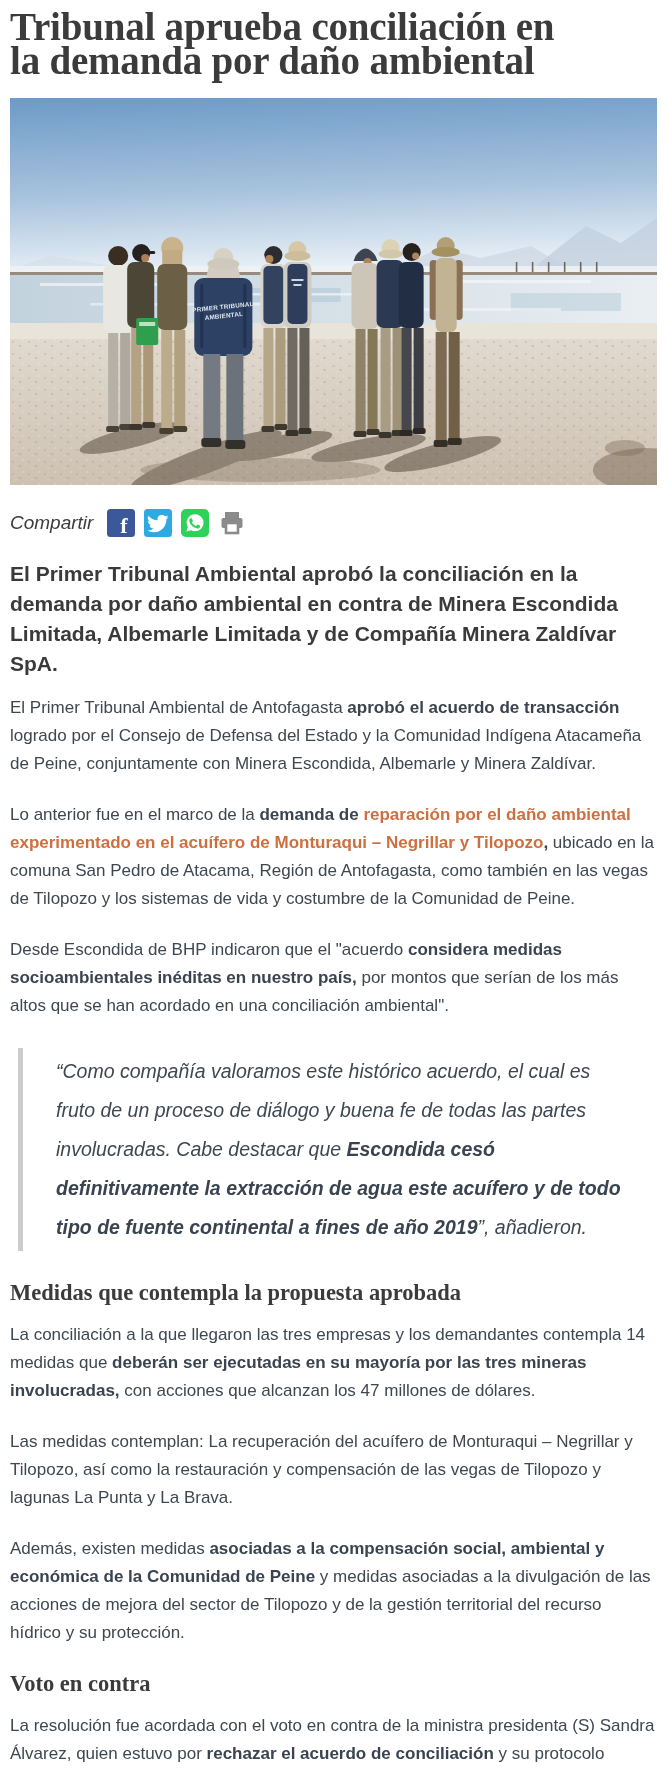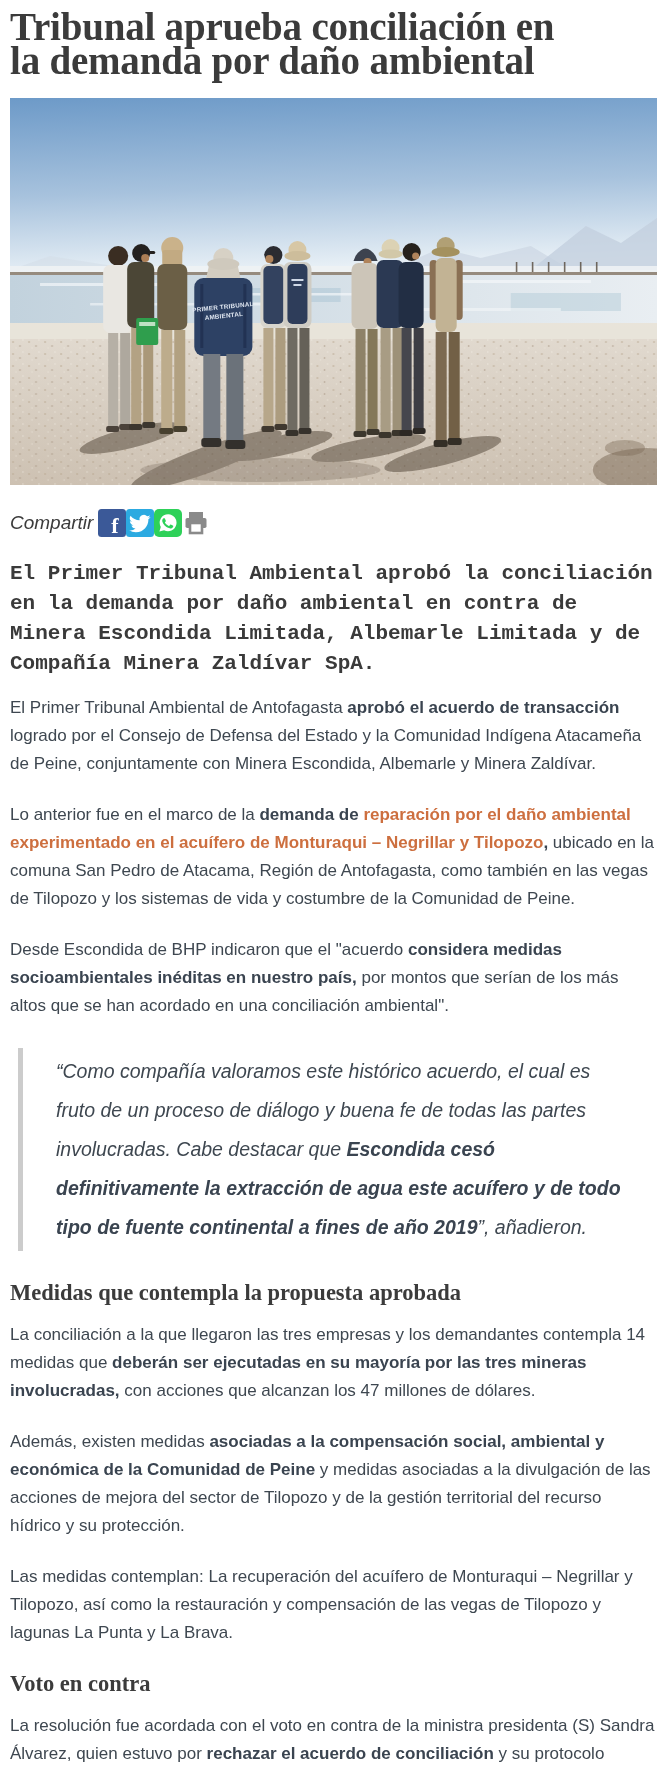--- a/index.html
+++ b/index.html
@@ -10,26 +10,26 @@
     -webkit-font-smoothing:antialiased;
   }
   .container{padding:6px 10px 10px;}
   h1{
     font-family:"Liberation Serif","DejaVu Serif",serif;
     font-size:39px;line-height:34px;font-weight:700;
     color:#3b3b3b;margin:4px 0 20px;max-width:565px;letter-spacing:-.2px;
   }
   figure.photo{margin:0;width:647px;height:387px;overflow:hidden;}
   figure.photo svg{display:block;width:647px;height:387px;}
-  .share{display:flex;align-items:center;margin:24px 0 22px;}
+  .share{display:flex;align-items:center;gap:9px;margin:24px 0 22px;}
   .share-label{font-style:italic;font-size:19px;color:#3c3c3c;margin-right:5px;}
   .sbtn{display:block;width:28px;height:28px;text-decoration:none;}
   .sbtn svg{display:block;width:28px;height:28px;}
   p.lead{
-    font-family:Liberation Mono, monospace;
+    font-family:Liberation Sans, sans-serif;
     font-size:21px;line-height:30px;font-weight:700;
     color:#3a3a3a;margin:0 0 14px;
   }
   p.body{font-size:17px;line-height:28px;margin:15px 0 23px;}
   p.body strong, blockquote strong{font-weight:700;color:#3a4450;}
   a.textlink{color:#cd6f3f;font-weight:700;text-decoration:none;}
   blockquote{
     margin:28px 8px 28px;border-left:5px solid #cccccc;
     padding:4px 28px 4px 33px;font-style:italic;
     font-size:19.5px;line-height:39px;color:#3e4750;
@@ -280,21 +280,21 @@
   <p class="body"><span>Lo anterior fue en el marco de la </span><strong>demanda de </strong><a class="textlink" href="#">reparación por el daño ambiental experimentado en el acuífero de Monturaqui – Negrillar y Tilopozo</a><strong>,</strong><span> ubicado en la comuna San Pedro de Atacama, Región de Antofagasta, como también en las vegas de Tilopozo y los sistemas de vida y costumbre de la Comunidad de Peine.</span></p>
 
   <p class="body"><span>Desde Escondida de BHP indicaron que el "acuerdo </span><strong>considera medidas socioambientales inéditas en nuestro país,</strong><span> por montos que serían de los más altos que se han acordado en una conciliación ambiental".</span></p>
 
   <blockquote><span>“Como compañía valoramos este histórico acuerdo, el cual es fruto de un proceso de diálogo y buena fe de todas las partes involucradas. Cabe destacar que </span><strong>Escondida cesó definitivamente la extracción de agua este acuífero y de todo tipo de fuente continental a fines de año 2019</strong><span>”, añadieron.</span></blockquote>
 
   <h2>Medidas que contempla la propuesta aprobada</h2>
 
   <p class="body"><span>La conciliación a la que llegaron las tres empresas y los demandantes contempla 14 medidas que </span><strong>deberán ser ejecutadas en su mayoría por las tres mineras involucradas,</strong><span> con acciones que alcanzan los 47 millones de dólares.</span></p>
 
+  <p class="body"><span>Las medidas contemplan: La recuperación del acuífero de Monturaqui – Negrillar y Tilopozo, así como la restauración y compensación de las vegas de Tilopozo y lagunas La Punta y La Brava.</span></p>
+
   <p class="body"><span>Además, existen medidas </span><strong>asociadas a la compensación social, ambiental y económica de la Comunidad de Peine</strong><span> y medidas asociadas a la divulgación de las acciones de mejora del sector de Tilopozo y de la gestión territorial del recurso hídrico y su protección.</span></p>
 
-  <p class="body"><span>Las medidas contemplan: La recuperación del acuífero de Monturaqui – Negrillar y Tilopozo, así como la restauración y compensación de las vegas de Tilopozo y lagunas La Punta y La Brava.</span></p>
-
   <h2>Voto en contra</h2>
 
   <p class="body"><span>La resolución fue acordada con el voto en contra de la ministra presidenta (S) Sandra Álvarez, quien estuvo por </span><strong>rechazar el acuerdo de conciliación</strong><span> y su protocolo complementario.</span></p>
 
 </div>
 
 </body></html>

